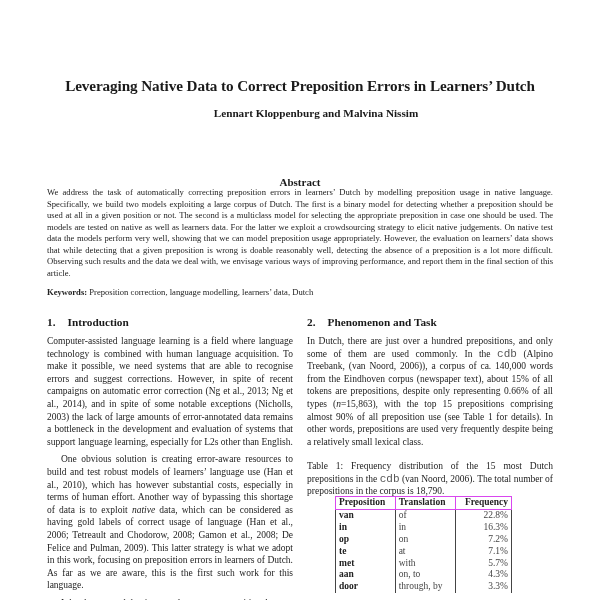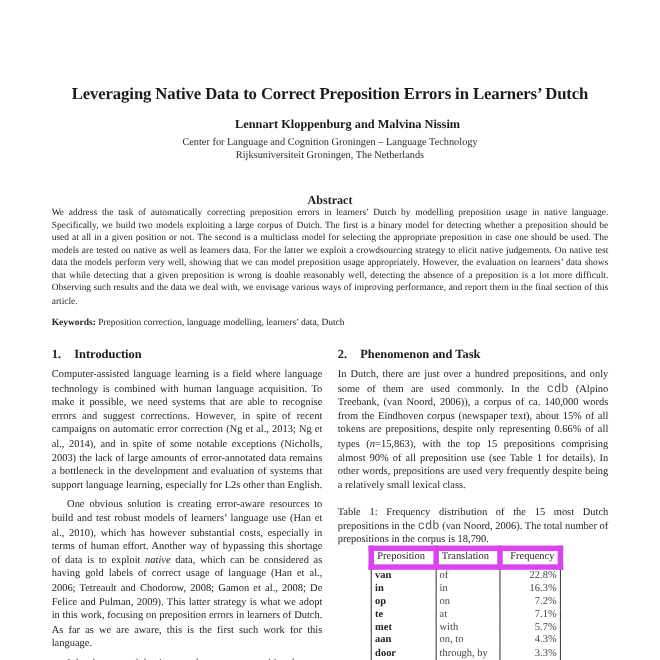--- a/index.html
+++ b/index.html
@@ -20,36 +20,34 @@
   .col.right { left:307px; top:335px; }
   .sec { position:absolute; width:246px; font-weight:bold; font-size:11.3px; top:316px; }
   .sec.left { left:47px; }
   .sec.right { left:307px; }
   .sec .num { margin-right:12px; }
   p { margin:0; }
   p.indent { text-indent:14px; margin-top:5px; }
   .mono { font-family:"Liberation Mono", "DejaVu Sans Mono", monospace; font-size:11px; color:#555; }
   .caption { position:absolute; left:307px; width:246px; top:460px; font-size:9.5px; line-height:12.6px; text-align:justify; color:#222; }
   table.freq { position:absolute; left:335px; top:496px; width:177px; border-collapse:collapse; font-size:9.5px; line-height:11.9px; color:#222; }
-  table.freq th { font-weight:normal; border:5px solid #d946ef; padding:0 3px; text-align:left; }
+  table.freq th { font-weight:bold; border:1px solid #d946ef; padding:0 3px; text-align:left; }
   table.freq td { border-left:1px solid #444; border-right:1px solid #444; padding:0 3px; }
   table.freq td.prep { font-weight:bold; }
   table.freq td.trans { color:#444; }
   table.freq td.freqv { text-align:right; color:#444; }
   table.freq th.freqh { text-align:right; }
 </style>
 </head>
 <body>
 
 <div class="page">
 
   <div class="title">Leveraging Native Data to Correct Preposition Errors in Learners’ Dutch</div>
   <div class="authors">Lennart Kloppenburg and Malvina Nissim</div>
-  <div class="affil" style="top:124px;">Center for Language and Cognition Groningen – Language Technology</div>
-  <div class="affil" style="top:136px;">Rijksuniversiteit Groningen, The Netherlands</div>
 
   <div class="abs-head">Abstract</div>
   <div class="abstract">We address the task of automatically correcting preposition errors in learners’ Dutch by modelling preposition usage in native language. Specifically, we build two models exploiting a large corpus of Dutch. The first is a binary model for detecting whether a preposition should be used at all in a given position or not. The second is a multiclass model for selecting the appropriate preposition in case one should be used. The models are tested on native as well as learners data. For the latter we exploit a crowdsourcing strategy to elicit native judgements. On native test data the models perform very well, showing that we can model preposition usage appropriately. However, the evaluation on learners’ data shows that while detecting that a given preposition is wrong is doable reasonably well, detecting the absence of a preposition is a lot more difficult. Observing such results and the data we deal with, we envisage various ways of improving performance, and report them in the final section of this article.</div>
 
   <div class="keywords">
     <b>Keywords:</b>
     <span>Preposition correction, language modelling, learners’ data, Dutch</span>
   </div>
 
   <div class="sec left">

